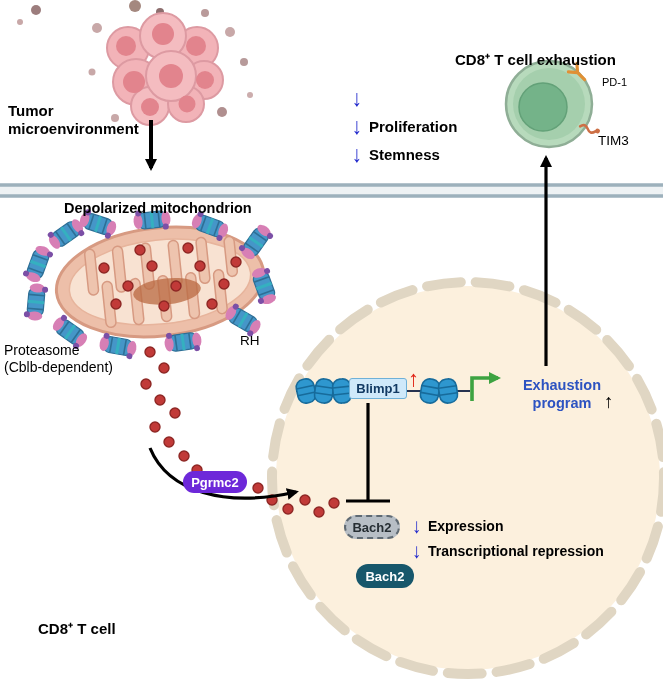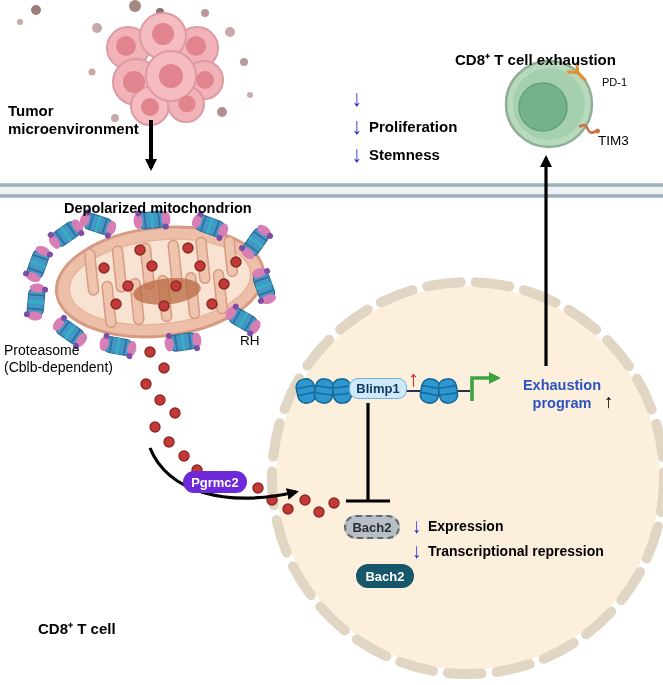--- a/index.html
+++ b/index.html
@@ -233,21 +233,21 @@
 (Cblb-dependent)</div>
 
 <div class="lbl b" style="left:64px; top:200px; font-size:14.5px;">Depolarized mitochondrion</div>
 
 <div class="lbl" style="left:240px; top:333px; font-size:13.5px;">RH</div>
 
 <div class="pill" style="left:183px; top:471px; width:64px; height:22px; background:#6d28d9; color:#fff; font-size:13px;">
   <span>Pgrmc2</span>
 </div>
 
-<div class="pill" style="left:349px; top:378px; width:58px; height:21px; background:#cfe9fa; border:1.5px solid #6fb1d8; color:#123a63; font-size:13px; border-radius:9px;">
+<div class="pill" style="left:349px; top:378px; width:58px; height:21px; background:#cfe9fa; border:1.5px solid #6fb1d8; color:#123a63; font-size:13px; border-radius:3px;">
   <span>Blimp1</span>
 </div>
 
 <span class="uarr" style="position:absolute; left:408px; top:368px; color:#e02417; font-size:22px;">↑</span>
 
 <div class="lbl b pre" style="left:514px; top:377px; width:96px; font-size:14.5px; color:#2d53c1; text-align:center;">Exhaustion
 program</div>
 <span class="uarr" style="position:absolute; left:604px; top:392px; color:#000; font-size:19px;">↑</span>
 
 <div class="pill" style="left:344px; top:515px; width:56px; height:24px; background:#b7bec5; border:2px dashed #5f6a73; color:#262e33; font-size:13px;">

